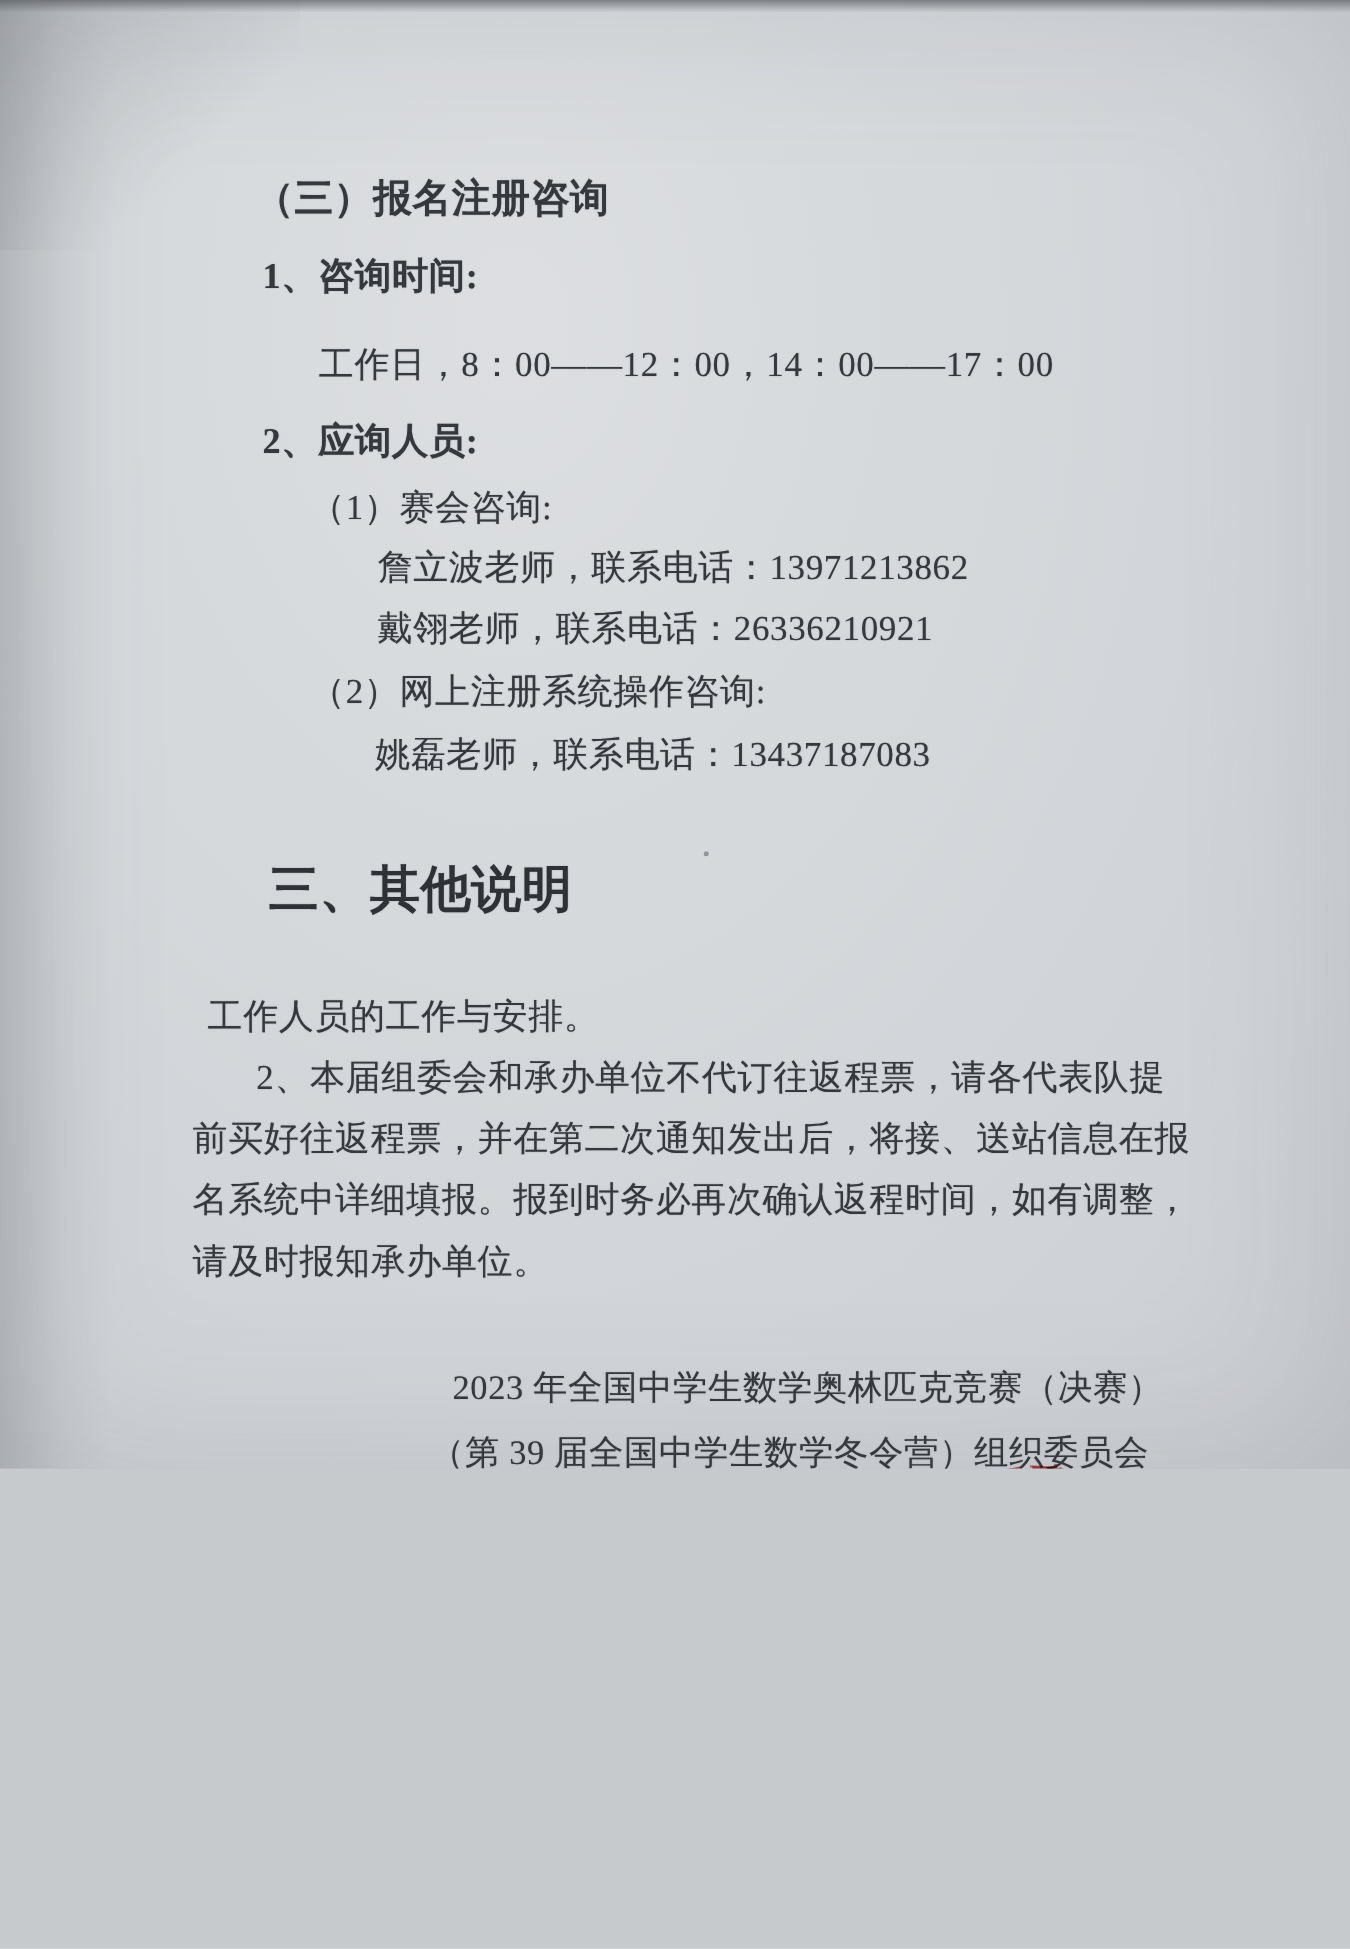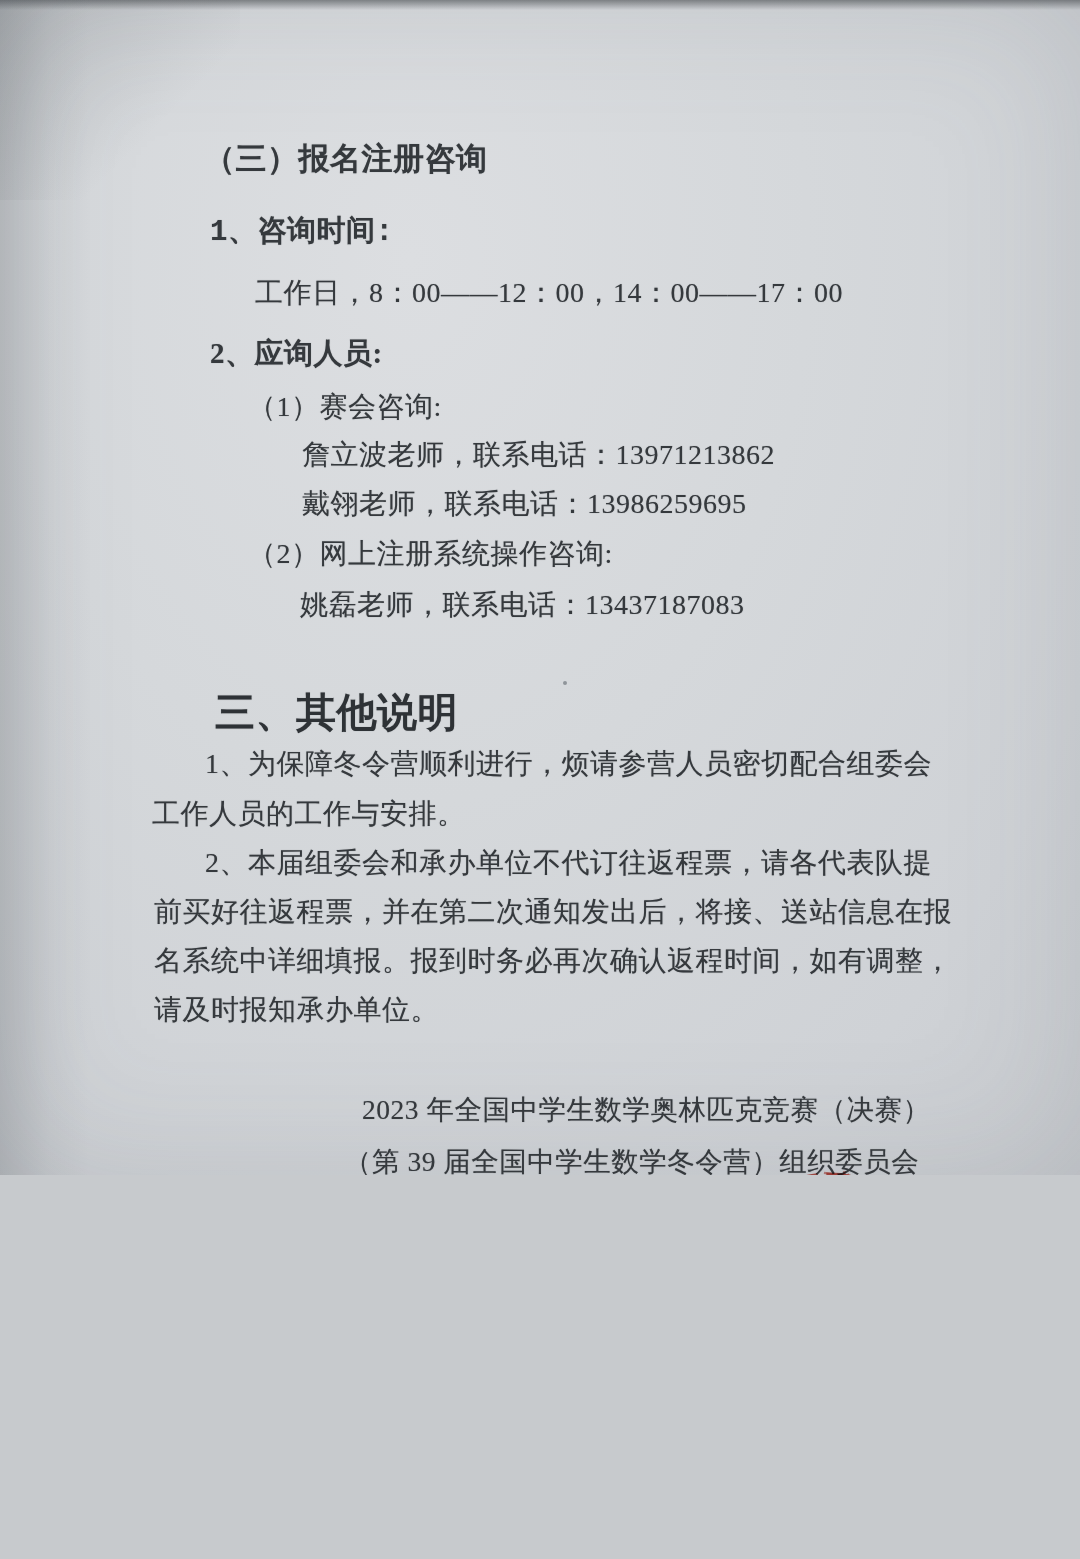--- a/index.html
+++ b/index.html
@@ -73,41 +73,40 @@
 </head>
 <body>
 
 <div class="photo">
   <div class="edge-top"></div>
   <div class="edge-left"></div>
   <div class="edge-corner"></div>
 
   <div class="line bold fs-section" style="left:204px; top:140px;">（三）报名注册咨询</div>
 
-  <div class="line bold fs-label" style="left:210px; top:216px;font-family:Liberation Mono, monospace;">1、咨询时间:</div>
+  <div class="line bold fs-label" style="left:210px; top:204px;">1、咨询时间:</div>
 
   <div class="line" style="left:255px; top:276px;text-align:center;">工作日，8：00——12：00，14：00——17：00</div>
 
   <div class="line bold fs-label" style="left:210px; top:336px;">2、应询人员:</div>
 
   <div class="line" style="left:248px; top:390px;">（1）赛会咨询:</div>
 
   <div class="line" style="left:302px; top:438px;">詹立波老师，联系电话：13971213862</div>
 
-  <div class="line" style="left:302px; top:487px;">戴翎老师，联系电话：13986259695</div>
+  <div class="line" style="left:302px; top:487px;">戴翎老师，联系电话：26336210921</div>
 
   <div class="line" style="left:248px; top:537px;">（2）网上注册系统操作咨询:</div>
 
   <div class="line" style="left:300px; top:588px;">姚磊老师，联系电话：13437187083</div>
 
   <div class="line fs-heading-hei" style="left:215px; top:688px;">三、其他说明</div>
 
-  <div class="line" style="left:205px; top:747px;">1、为保障冬令营顺利进行，烦请参营人员密切配合组委会</div>
 
-  <div class="line" style="left:152px; top:797px;">工作人员的工作与安排。</div>
+  <div class="line" style="left:166px; top:797px;">工作人员的工作与安排。</div>
 
   <div class="line" style="left:205px; top:846px;">2、本届组委会和承办单位不代订往返程票，请各代表队提</div>
 
   <div class="line" style="left:154px; top:944px;">名系统中详细填报。报到时务必再次确认返程时间，如有调整，</div>
 
   <div class="line" style="left:154px; top:895px;">前买好往返程票，并在第二次通知发出后，将接、送站信息在报</div>
 
   <div class="line" style="left:154px; top:993px;">请及时报知承办单位。</div>
 
   <div class="line fs-sig" style="left:362px; top:1093px;">2023 年全国中学生数学奥林匹克竞赛（决赛）</div>

